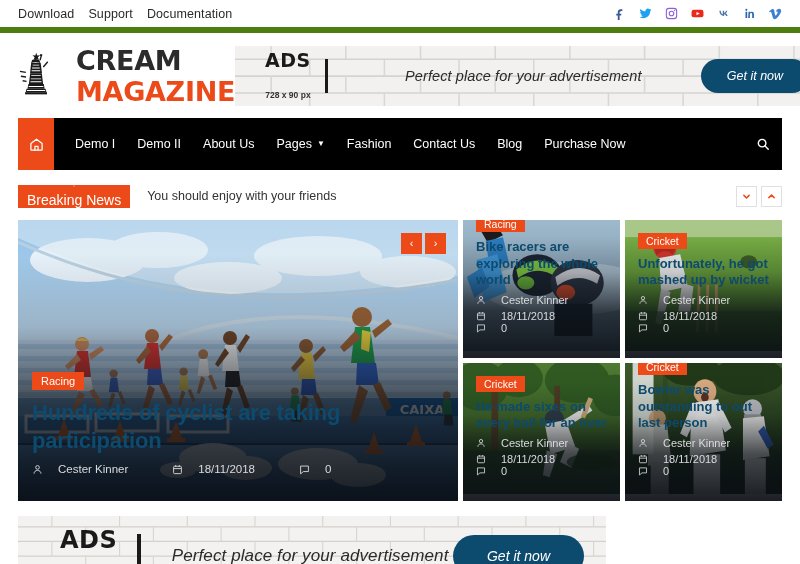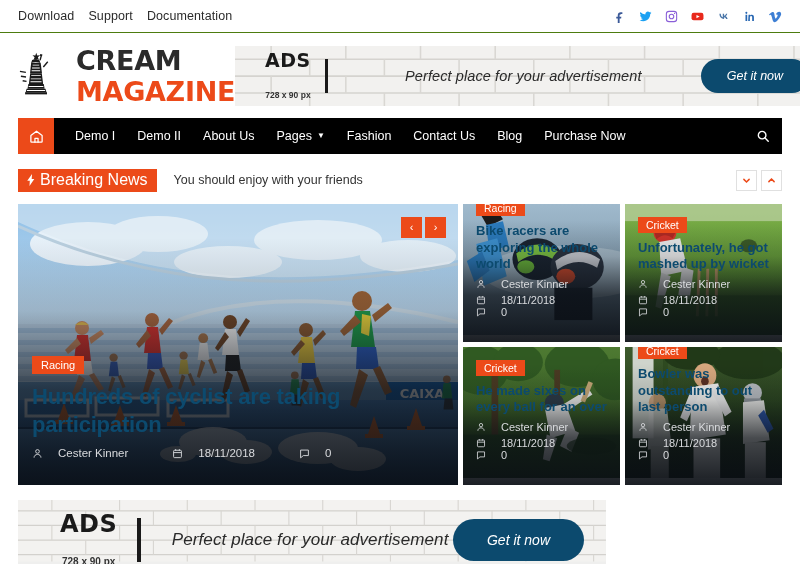--- a/index.html
+++ b/index.html
@@ -13,21 +13,21 @@
   .page { width:800px; height:564px; position:relative; background:#fff; }
 
   
   .topbar {
     height:33px;
     display:flex;
     align-items:center;
     justify-content:space-between;
     padding:0 18px 0 18px;
     background:#fff;
-    border-bottom:1px solid #4d7c0f;
+    border-bottom:6px solid #4d7c0f;
   }
   .topbar-links { display:flex; align-items:center; gap:14px; }
   .topbar-links a {
     font-size:12.5px; color:#2b2b2b; text-decoration:none; letter-spacing:.1px;
   }
   .social { display:flex; align-items:center; gap:13px; }
   .social .si {
     width:13px; height:13px; display:flex; align-items:center; justify-content:center;
     font-size:12px; line-height:1;
   }
@@ -76,41 +76,41 @@
   }
   .ads-btn {
     background:#0c4a6e; color:#fff; border:none; border-radius:22px;
     padding:10px 26px; font-size:12.5px; font-style:italic; cursor:pointer;
     white-space:nowrap;
   }
 
   
   .navwrap { padding:0 18px; }
   .nav {
-    height:36px; background:#000; display:flex; align-items:stretch;
+    height:52px; background:#000; display:flex; align-items:stretch;
   }
   .nav-home {
     width:36px; background:#ec4a19; display:flex; align-items:center; justify-content:center;
     cursor:pointer;
   }
   .nav-items { display:flex; align-items:center; gap:0; flex:1; padding-left:10px; }
   .nav-items a {
     color:#fff; text-decoration:none; font-size:12.5px; padding:0 11px;
     display:flex; align-items:center; height:100%; white-space:nowrap;
   }
   .caret { display:inline-block; margin-left:5px; font-size:8px; transform:translateY(-1px); }
   .nav-search { width:38px; display:flex; align-items:center; justify-content:center; cursor:pointer; }
 
   
   .breaking {
     margin:12px 18px 0 18px; height:28px; display:flex; align-items:center;
   }
   .bn-badge {
-    background:#ec4a19; color:#fff; font-size:16px; height:23px;
-    display:flex; align-items:center; gap:5px; padding:0 9px;
+    background:#ec4a19; color:#fff; font-size:14px; height:23px;
+    display:flex; align-items:center; gap:5px; padding:0 9px;flex-direction:column;
   }
   .bn-text { margin-left:17px; font-size:12.5px; color:#333; }
   .bn-nav { margin-left:auto; display:flex; gap:4px; }
   .bn-btn {
     width:21px; height:21px; border:1px solid #e0e0e0; background:#fff;
     display:flex; align-items:center; justify-content:center; cursor:pointer;
     color:#ec4a19; font-size:9px;
   }
 
   

